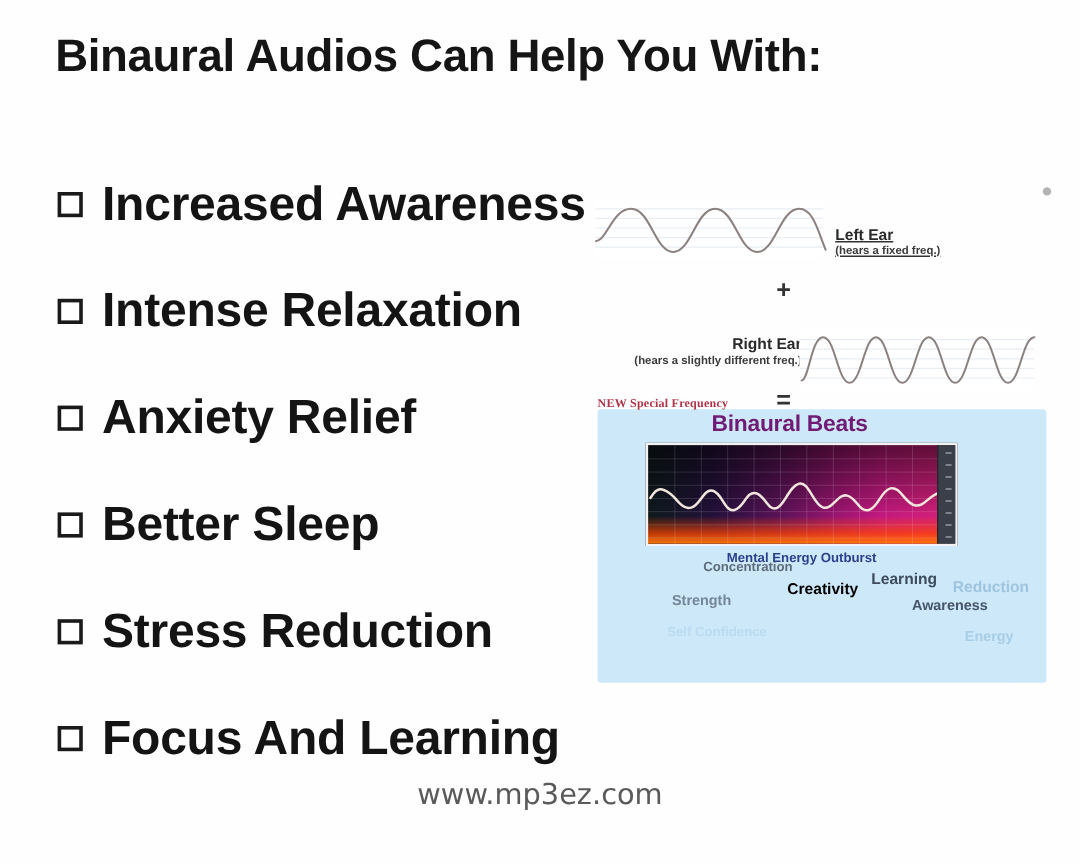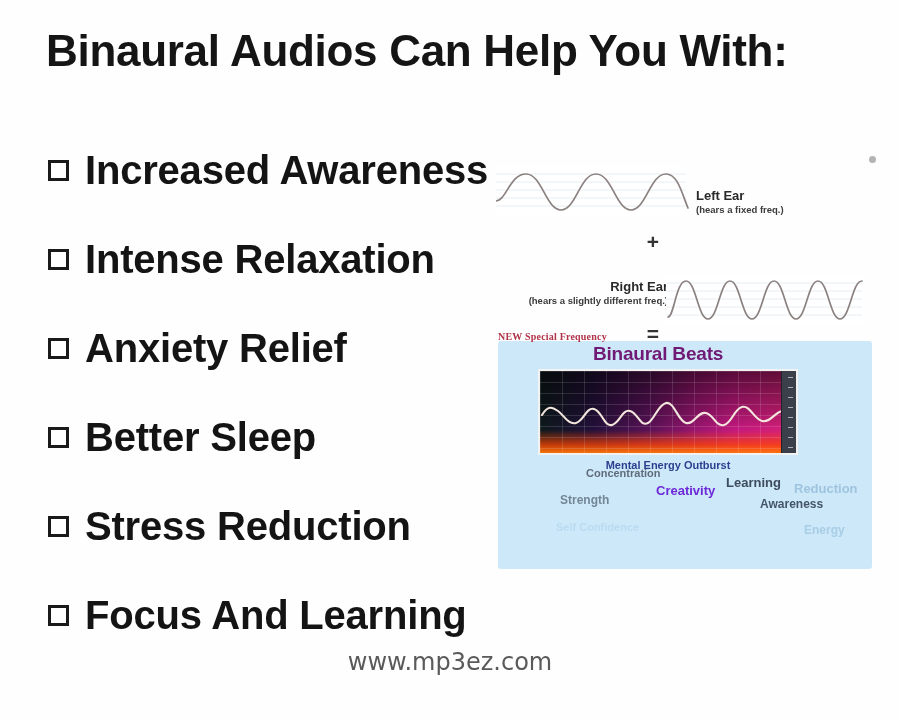--- a/index.html
+++ b/index.html
@@ -14,21 +14,21 @@
     overflow: hidden;
     font-family: "Liberation Sans", sans-serif;
     background: #fefefe;
   }
 
   
   #slide-title {
     position: absolute;
     left: 46px;
     top: 26px;
-    font-size: 44px;
+    font-size: 38px;
     font-weight: bold;
     color: #151515;
     letter-spacing: -0.3px;
     white-space: nowrap;
   }
 
   
   #benefits-list {
     position: absolute;
     left: 48px;
@@ -91,20 +91,21 @@
   #left-ear-wave {
     position: absolute;
     left: 8px;
     top: 0px;
   }
   #left-ear-labels {
     position: absolute;
     left: 208px;
     top: 24px;
     width: 190px;
+    text-decoration: underline;
   }
   .ear-title {
     font-size: 13px;
     font-weight: bold;
     color: #2a2a2a;
     line-height: 15px;
   }
   .ear-sub {
     font-size: 9.5px;
     color: #3a3a3a;
@@ -379,21 +380,21 @@
         <span class="scale-tick" style="top:56px"></span>
         <span class="scale-tick" style="top:66px"></span>
         <span class="scale-tick" style="top:76px"></span>
       </div>
     </div>
 
     <div id="mental-energy-label">Mental Energy Outburst</div>
 
     <div id="word-cloud">
       <span class="cloud-word" style="left:88px; top:126px; font-size:11px; color:#5a6675; opacity:0.95;">Concentration</span>
-      <span class="cloud-word" style="left:158px; top:142px; font-size:13px; color:#6d28d9; opacity:1;">Creativity</span>
+      <span class="cloud-word" style="left:158px; top:142px; font-size:13px; color:#000000; opacity:1;">Creativity</span>
       <span class="cloud-word" style="left:228px; top:134px; font-size:13px; color:#3d4c5e; opacity:1;">Learning</span>
       <span class="cloud-word" style="left:296px; top:140px; font-size:13px; color:#8fb9d8; opacity:0.75;">Reduction</span>
       <span class="cloud-word" style="left:62px; top:152px; font-size:12px; color:#6a7b8c; opacity:0.9;">Strength</span>
       <span class="cloud-word" style="left:262px; top:156px; font-size:12px; color:#445568; opacity:1;">Awareness</span>
       <span class="cloud-word" style="left:58px; top:180px; font-size:11px; color:#b3d6ec; opacity:0.7;">Self Confidence</span>
       <span class="cloud-word" style="left:306px; top:182px; font-size:12px; color:#9cc5e0; opacity:0.75;">Energy</span>
     </div>
 
   </div>
 </div>

